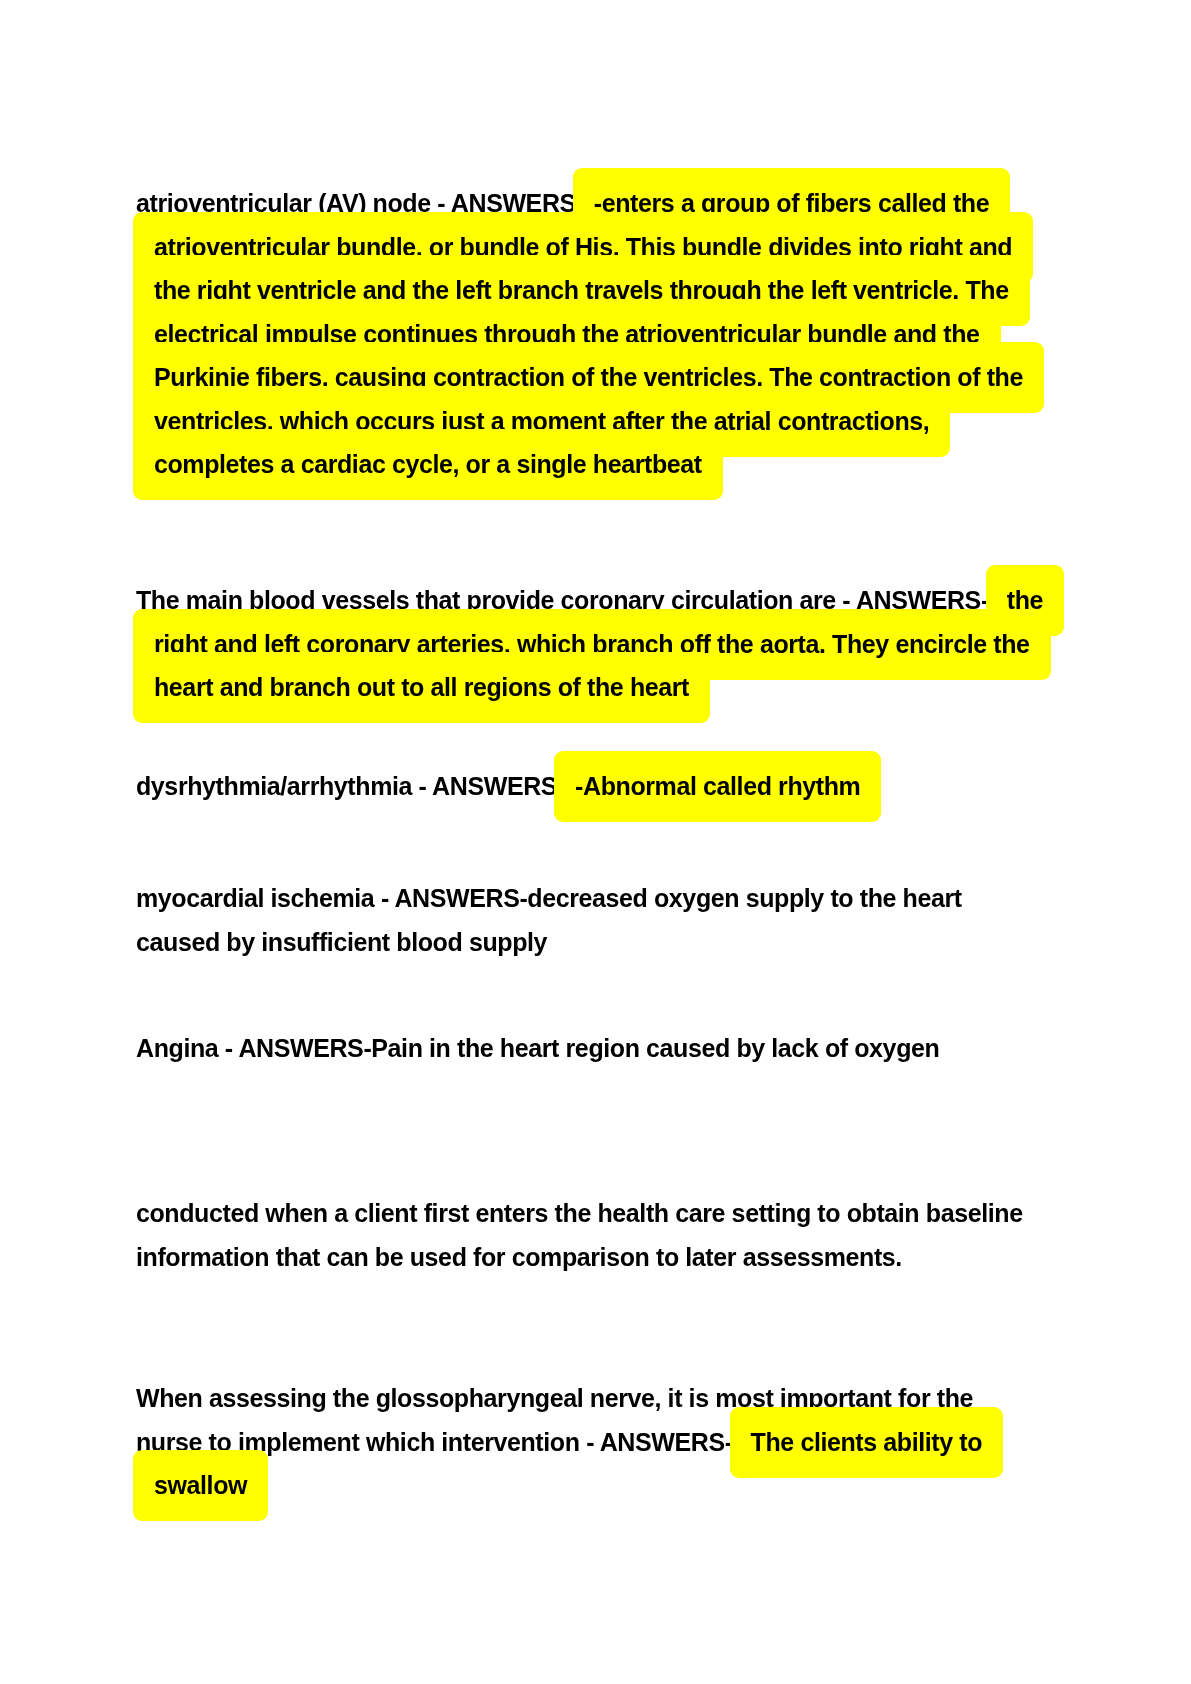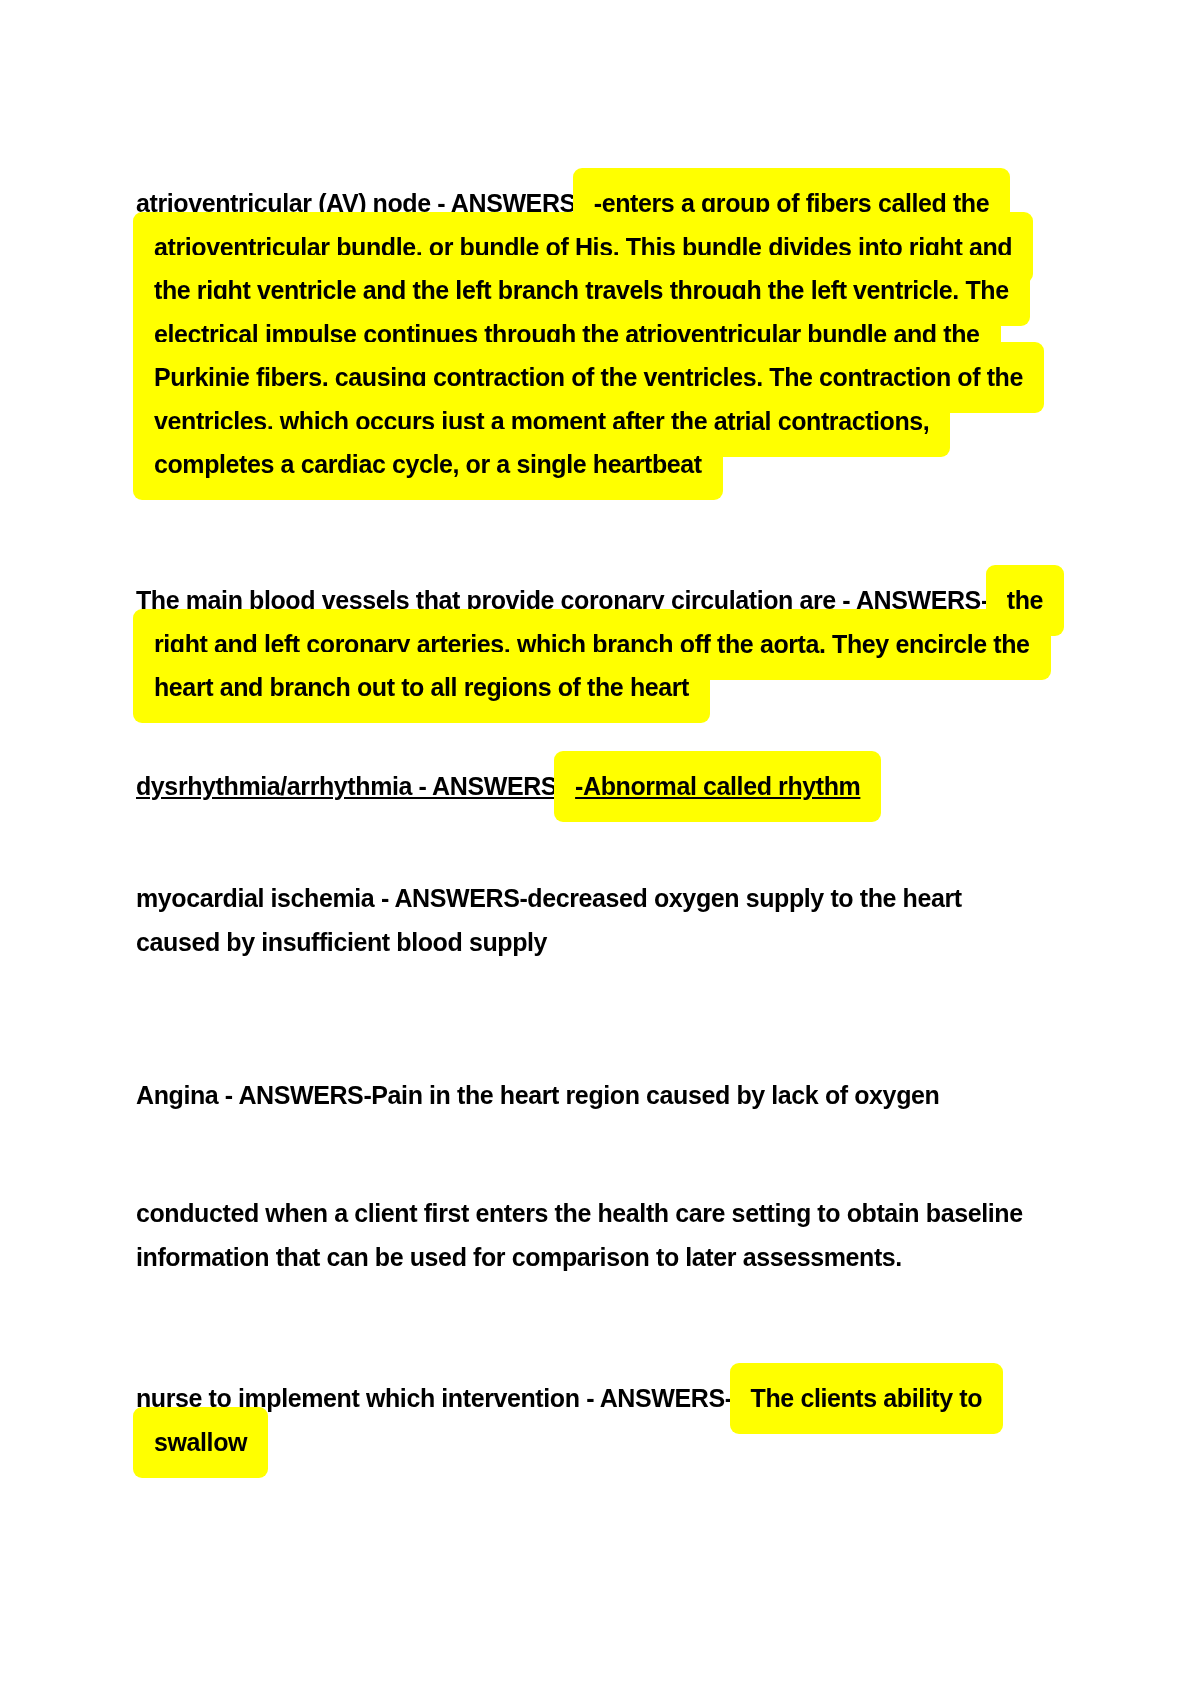--- a/index.html
+++ b/index.html
@@ -20,23 +20,23 @@
     position: absolute;
     left: 136px;
     color: #000000;
     font-weight: 700;
     font-size: 25px;
     letter-spacing: -0.4px;
   }
   
   .para:nth-child(1) { top: 136px; margin-top: 46px; }
   .para:nth-child(2) { top: 579px; }
-  .para:nth-child(3) { top: 765px; text-decoration: underline; }
+  .para:nth-child(3) { top: 765px; }
   .para:nth-child(4) { top: 877px; }
-  .para:nth-child(5) { top: 1074px; text-align: right; }
+  .para:nth-child(5) { top: 1027px; text-align: right; }
   .para:nth-child(6) { top: 1192px; }
   .para:nth-child(7) { top: 1377px; }
   .line {
     height: 43.5px;
     display: flex;
     align-items: center;
     white-space: pre;
   }
   .run { white-space: pre; }
   .hl {
@@ -73,17 +73,18 @@
         <div class="line"><span class="run">caused by insufficient blood supply</span></div>
       </div>
       <div class="para" style="color: rgb(0, 0, 0);">
         <div class="line"><span class="run">Angina - ANSWERS-Pain in the heart region caused by lack of oxygen</span></div>
       </div>
       <div class="para" style="color: rgb(0, 0, 0);">
         <div class="line"><span class="run">conducted when a client first enters the health care setting to obtain baseline</span></div>
         <div class="line"><span class="run">information that can be used for comparison to later assessments.</span></div>
       </div>
       <div class="para" style="color: rgb(0, 0, 0);">
+        <div class="line"><span class="run">When assessing the glossopharyngeal nerve, it is most important for the</span></div>
         <div class="line"><span class="run">nurse to implement which intervention - ANSWERS-</span><span class="run hl">The clients ability to</span></div>
         <div class="line"><span class="run hl">swallow</span></div>
       </div>
     </section>
 </main>
 
 </body></html>

